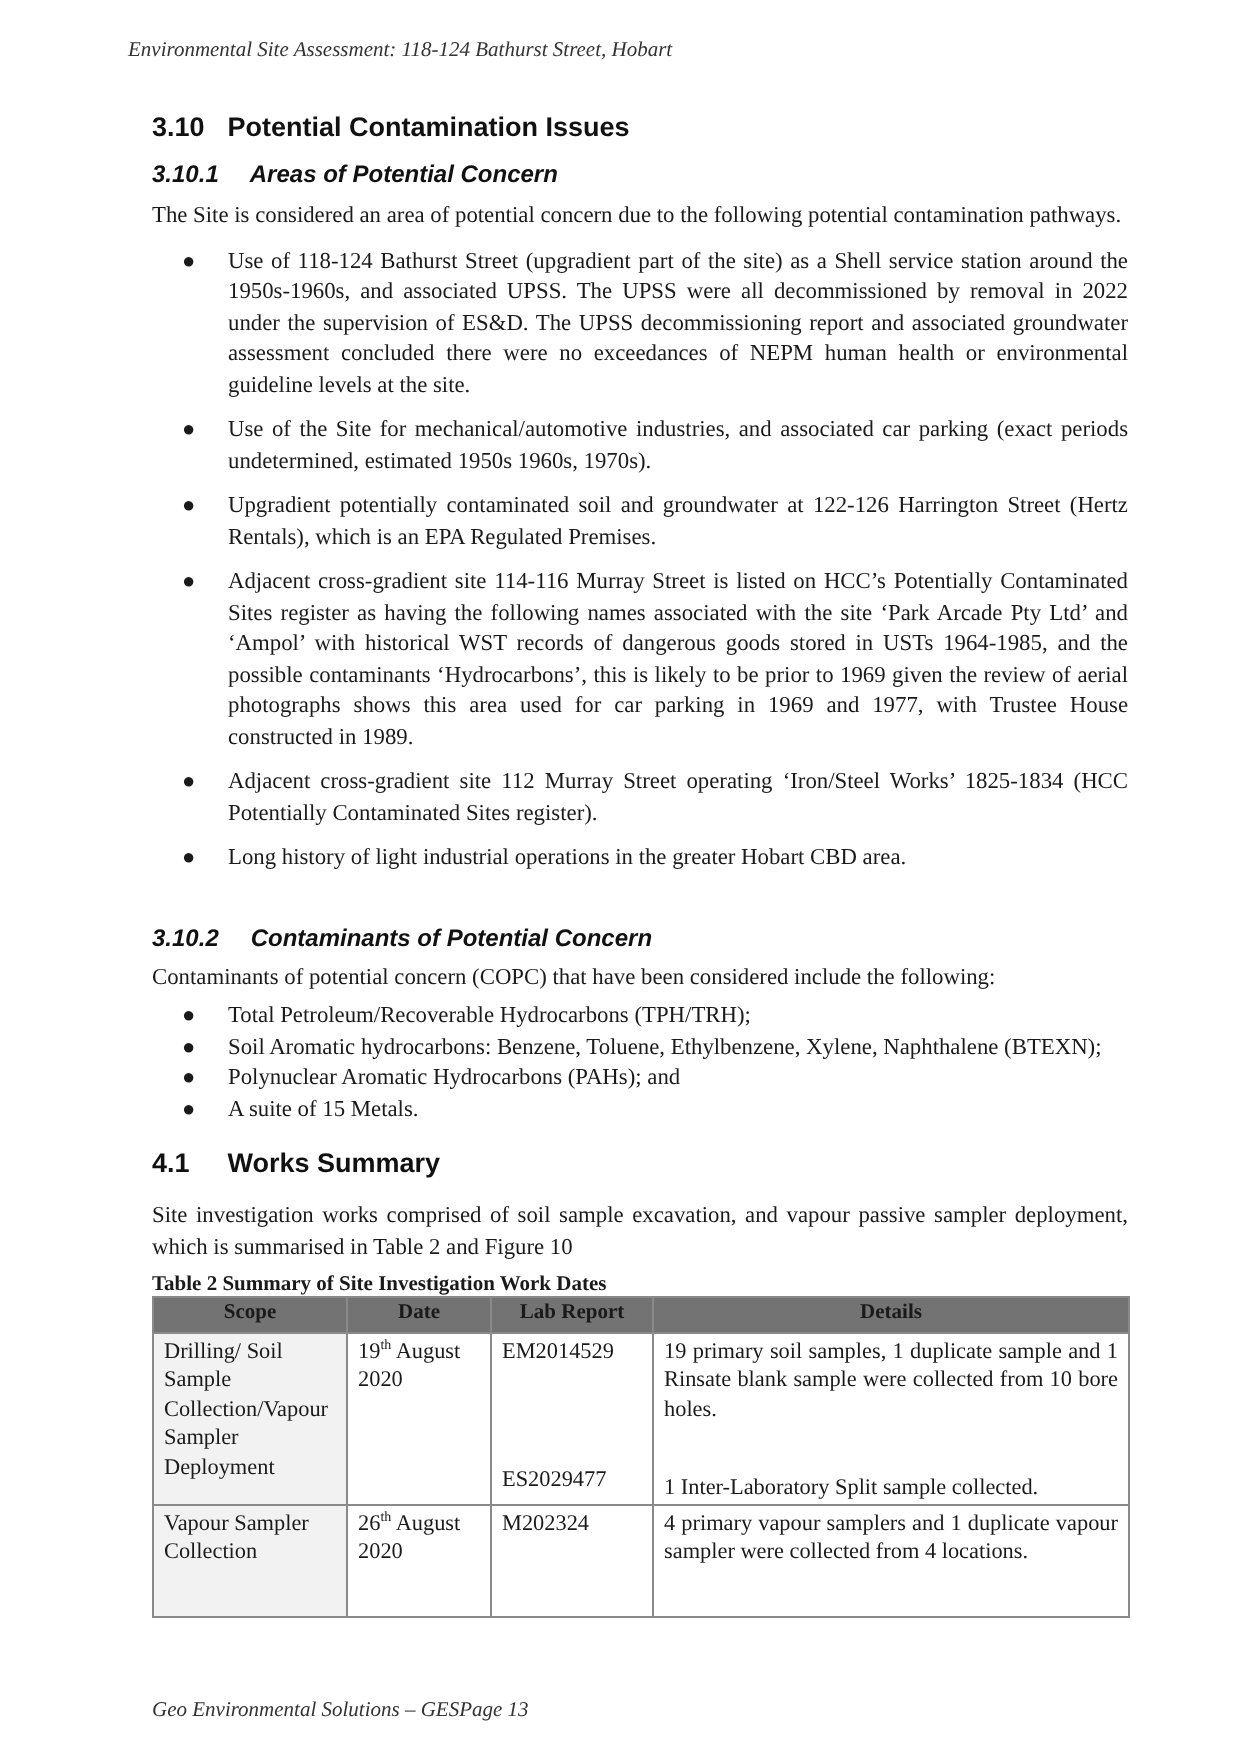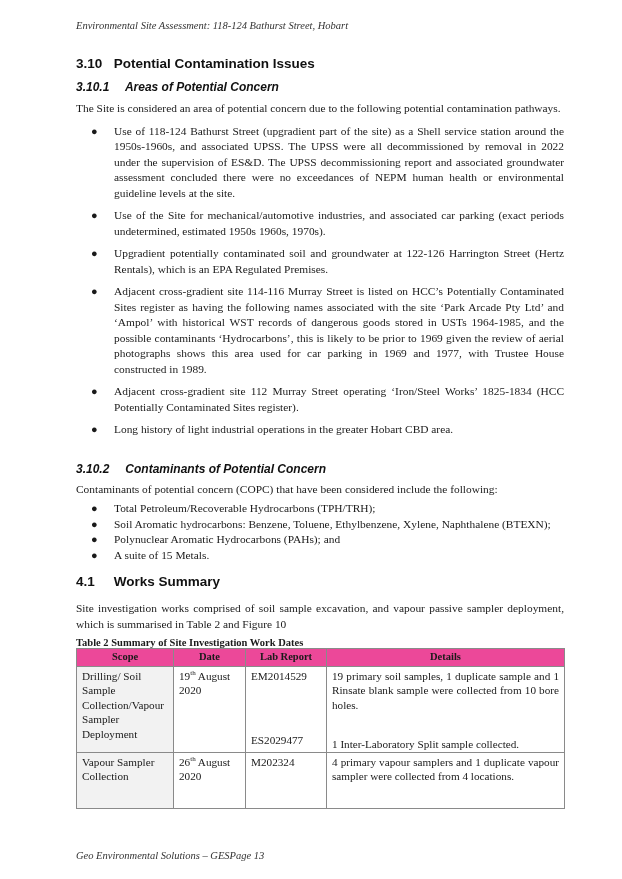--- a/index.html
+++ b/index.html
@@ -1,21 +1,21 @@
 <!DOCTYPE html>
 <html><head>
 <meta charset="utf-8">
 <style>
   html, body { margin: 0; padding: 0; background: #ffffff; }
   body {
     width: 622px; height: 879px; position: relative; overflow: hidden;
     font-family: "Liberation Serif", "DejaVu Serif", serif; color: #1a1a1a;
   }
   .page-header {
-    position: absolute; left: 76px; top: 20px;
+    position: absolute; left: 64px; top: 20px;
     font-style: italic; font-size: 10.5px; color: #333; text-align: right;
   }
   .content { position: absolute; left: 76px; top: 56px; width: 488px; }
   h2.h-sec {
     font-family: "Liberation Sans", "DejaVu Sans", sans-serif;
     font-size: 13.5px; font-weight: bold; margin: 0; color: #111;
   }
   h3.h-sub {
     font-family: "Liberation Sans", "DejaVu Sans", sans-serif;
     font-size: 12px; font-weight: bold; font-style: italic; margin: 0; color: #111;
@@ -35,21 +35,21 @@
   .table-caption {
     font-size: 10.5px; font-weight: bold; margin: 0;
   }
   table.works {
     width: 489px; border-collapse: collapse; font-size: 11.2px; line-height: 14.5px;
   }
   table.works th, table.works td {
     border: 1px solid #8a8a8a; vertical-align: top; padding: 2px 5px;
   }
   table.works th {
-    background: #ec4899; font-weight: bold; text-align: center; font-size: 10.5px;
+    background: #737373; font-weight: bold; text-align: center; font-size: 10.5px;
     padding: 1px 5px;
   }
   table.works td.scope { background: #f2f2f2; }
   table.works td.details { text-align: justify; }
   sup { font-size: 7px; line-height: 0; }
   .page-footer {
     position: absolute; left: 76px; right: 58px; top: 850px;
     font-style: italic; font-size: 10.5px; color: #333;
     display: flex; justify-content: flex-start;
   }

